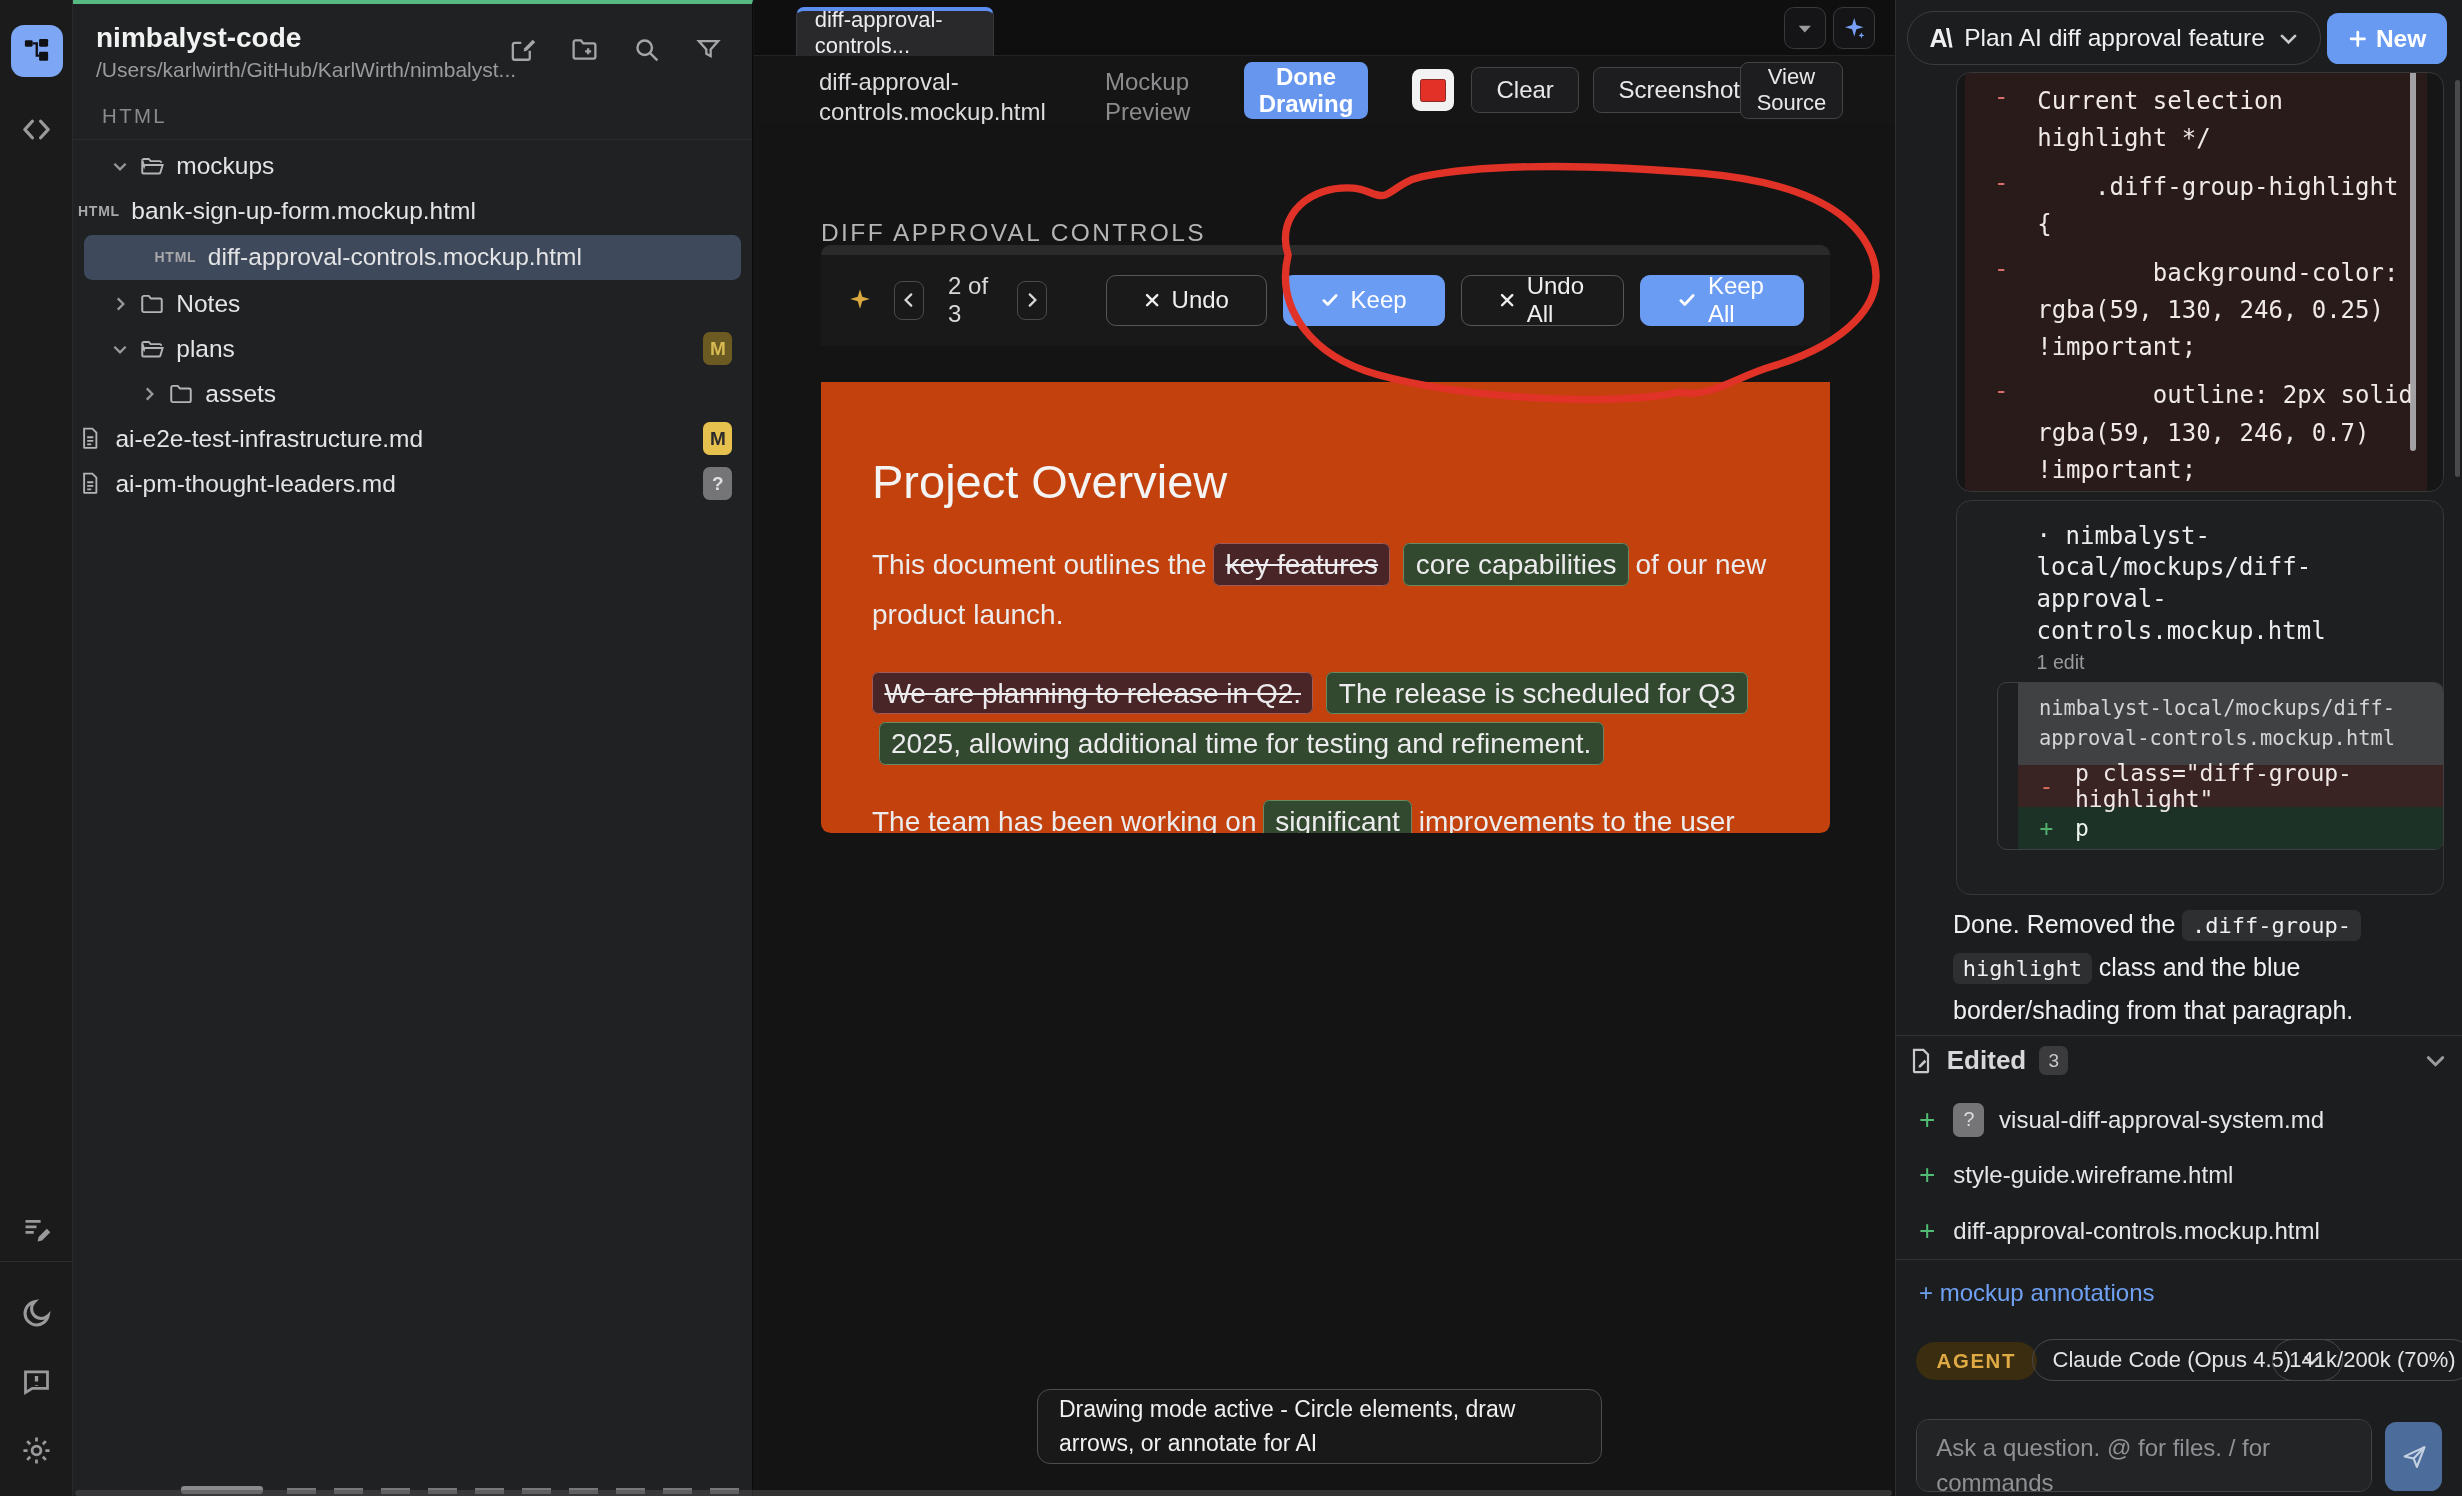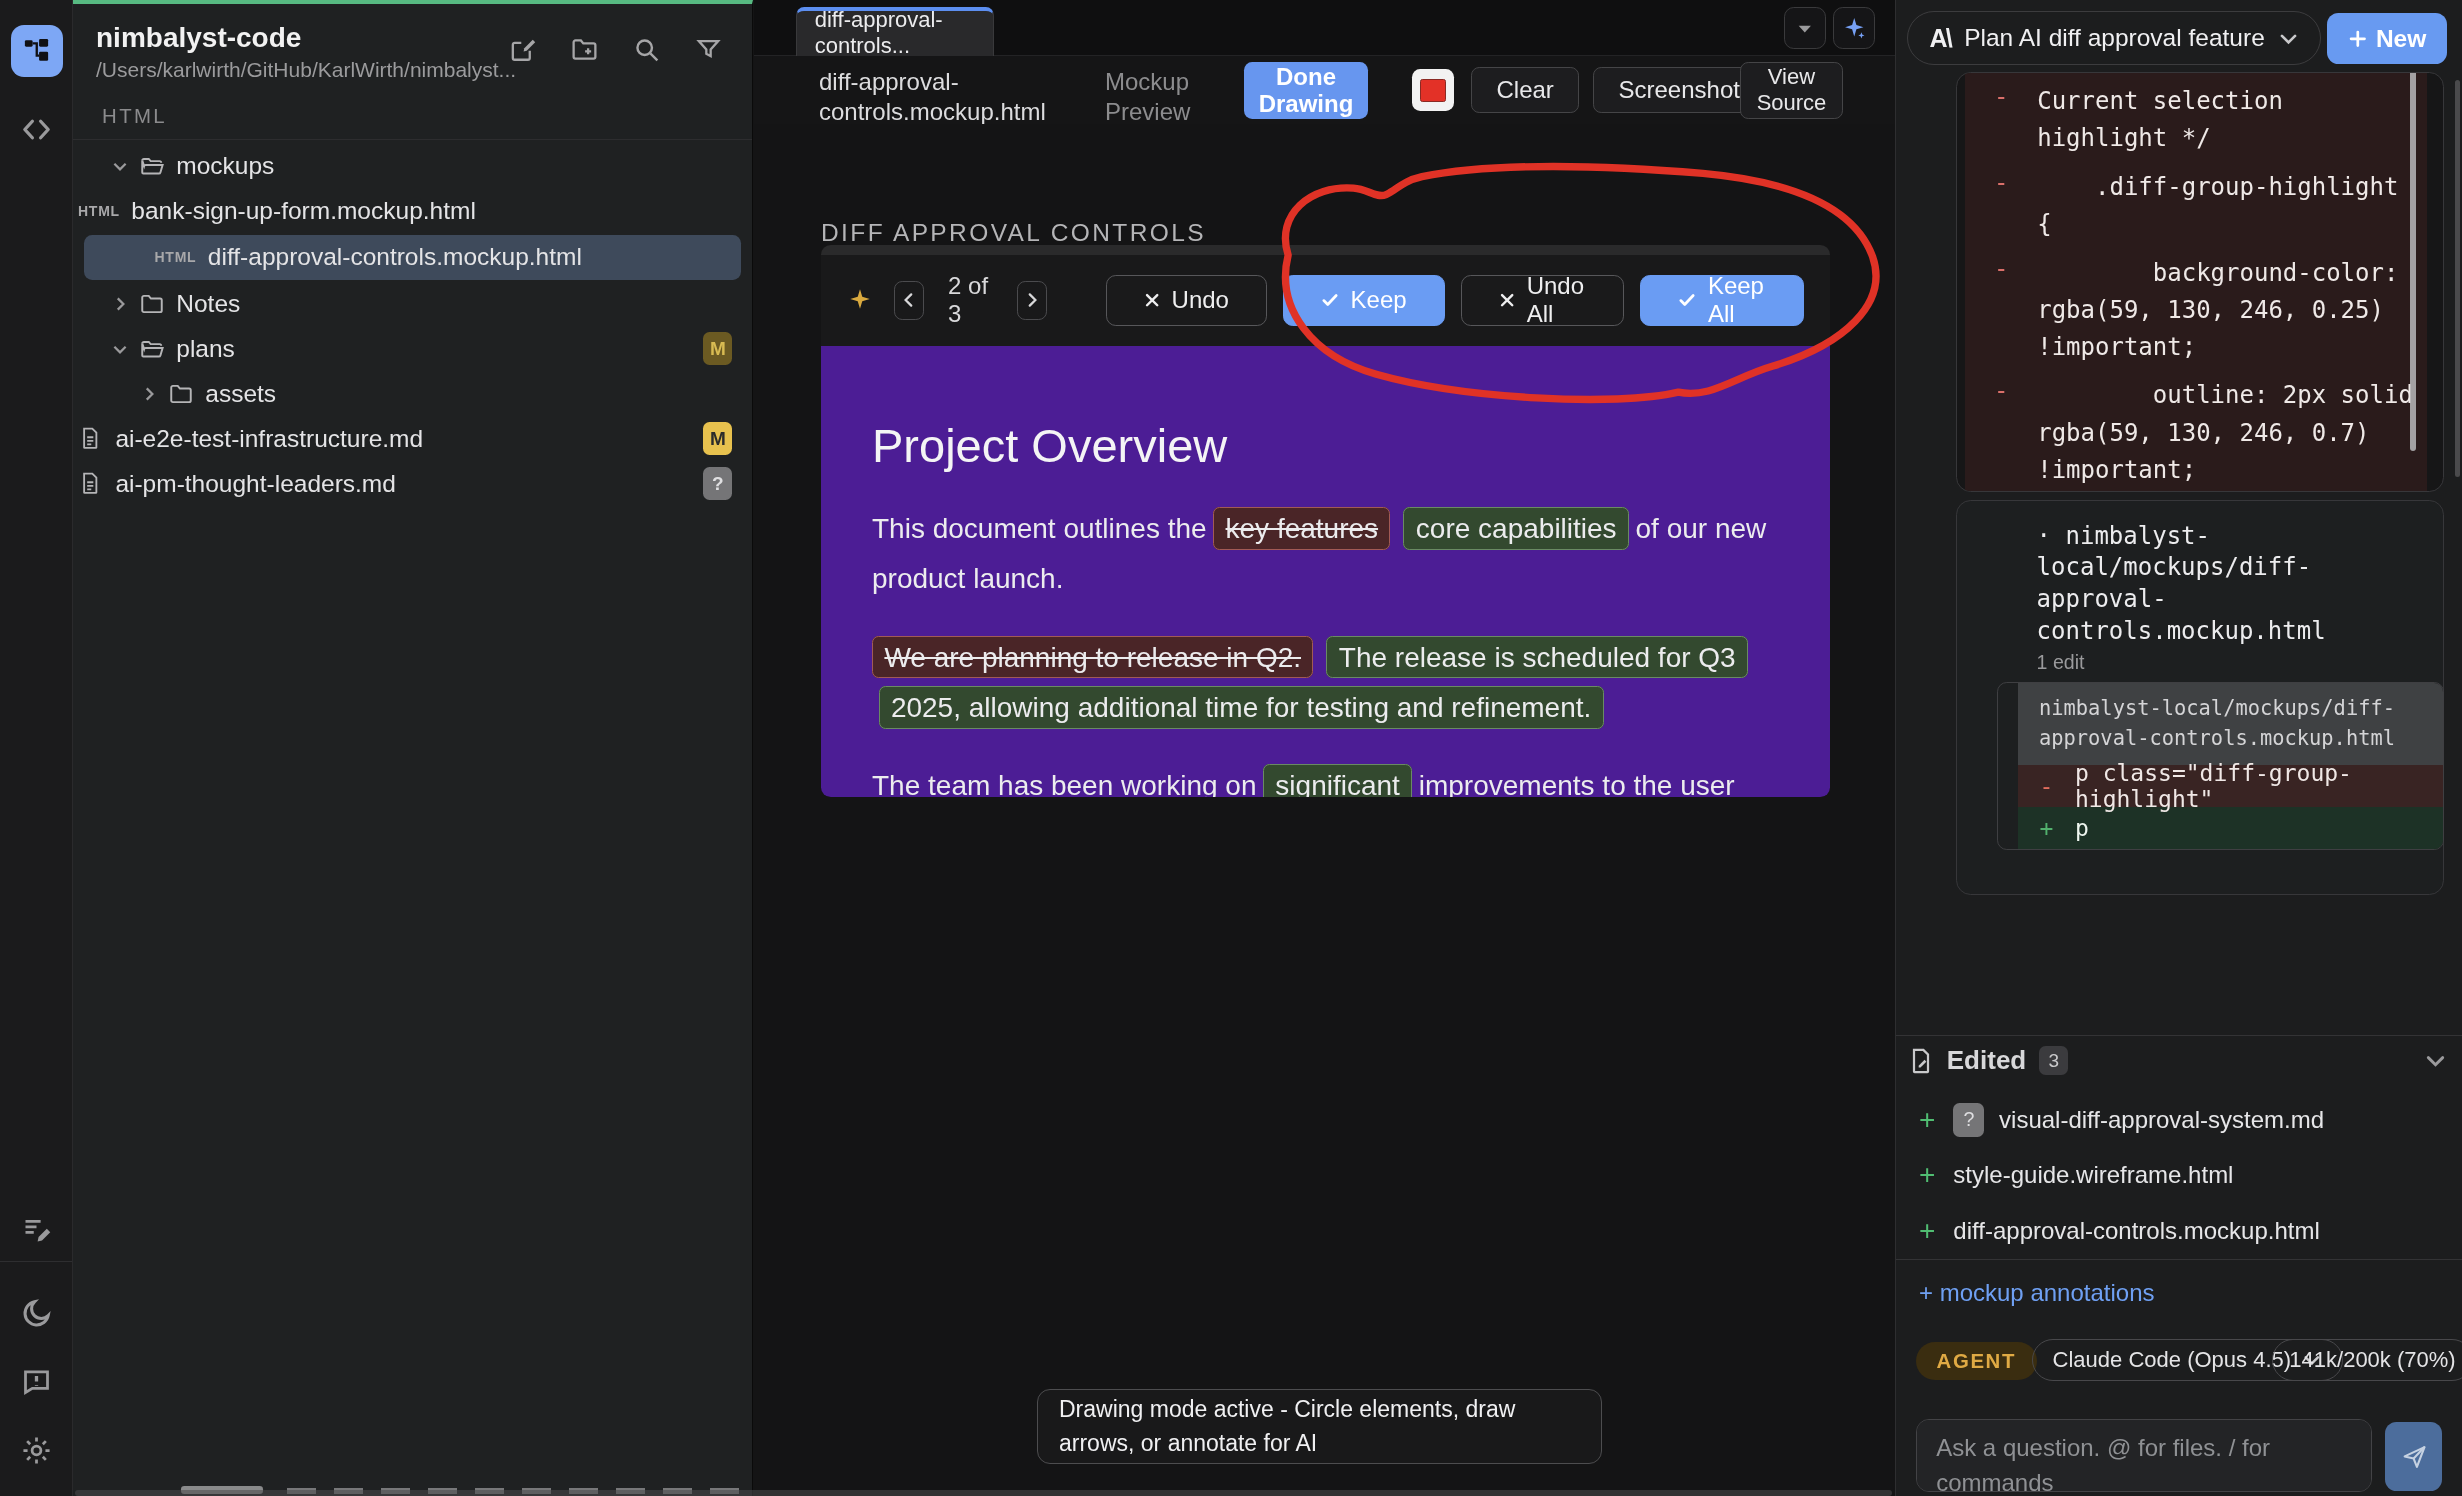--- a/index.html
+++ b/index.html
@@ -64,21 +64,21 @@
   .pv-heading { position:absolute; left:67px; top:95px; font-size:24.5px; letter-spacing:2.4px; color:#b5b5b7; }
   .card { position:absolute; left:67px; top:121px; width:1009px; height:552px; }
   .card-strip { height:9.8px; background:#2a2a2b; border-radius:9.8px 9.8px 0 0; }
   .controls { height:91px; background:#19191a; display:flex; align-items:center; padding:0 26px; }
   .pgbtn { width:39px; height:39px; border-radius:8.2px; border:1.2px solid #4b4b4e; background:#19191a; color:#d8d8da;
            display:flex; align-items:center; justify-content:center; }
   .pgcount { font-size:24px; color:#d9d9db; margin:0 24.5px; }
   .cbtn { height:51px; border-radius:9.8px; display:flex; align-items:center; gap:11.4px; padding:0 37px; font-size:24px; }
   .cbtn.ghost { background:#1a1a1b; border:1.2px solid #57575a; color:#eeeeef; }
   .cbtn.blue  { background:#6a9cf3; color:#fff; border:1.2px solid #6a9cf3; }
-  .docarea { height:451px; background:#4c1d95; border-radius:0 0 9.8px 9.8px; padding:72px 51px 33px; overflow:hidden; }
+  .docarea { height:451px; background:#c2410c; border-radius:0 0 9.8px 9.8px; padding:72px 51px 33px; overflow:hidden;margin-top:36px; }
   .doc-title { font-size:47px; font-weight:500; color:#f4f4f5; margin-bottom:31px; }
   .doc-p { font-size:28px; line-height:1.8; color:#ececee; margin-bottom:28px; }
   .chip { border-radius:6.5px; padding:4.9px 11.4px; margin:0 6.5px; -webkit-box-decoration-break:clone; box-decoration-break:clone; }
   .chip.del { background:#4a2527; border:0.8px solid #a15a55; text-decoration:line-through; }
   .chip.add { background:#33492f; border:0.8px solid #6a8a63; }
   .status-pill { position:absolute; left:283px; top:1265px; width:565px; height:75px; background:#19191a;
                  border:1.2px solid #4d4d4f; border-radius:13px; font-size:23px; color:#f0f0f2; line-height:1.45;
                  display:flex; align-items:center; padding:0 21px; }
   .hscroll { position:absolute; left:75px; bottom:0.8px; width:1817px; height:6.5px; background:#4a4a4c; opacity:.55; border-radius:3.3px; }
 
@@ -503,20 +503,25 @@
           <span class="ec-sign">-</span>
           <span>p class="diff-group-highlight"</span>
         </div>
         <div class="ec-row add">
           <span class="ec-sign">+</span>
           <span>p</span>
         </div>
       </div>
     </div>
 
+    <div class="msg">
+      <span>Done. Removed the</span>
+      <span class="codechip">.diff-group-highlight</span>
+      <span>class and the blue border/shading from that paragraph.</span>
+    </div>
 
     <div class="edited-top"></div>
     <div class="edited-head">
       <span>
           <svg width="28" height="28" viewBox="0 0 24 24" fill="none" stroke="#c9c9cb" stroke-width="1.9">
             <path d="M6 2.5h8l4 4V21a.5.5 0 0 1-.5.5h-11A.5.5 0 0 1 6 21z"></path>
             <path d="M10 16l5-5 1.6 1.6-5 5H10z" fill="#c9c9cb" stroke="none"></path>
           </svg>
         </span>
       <span class="edited-title">Edited</span>

